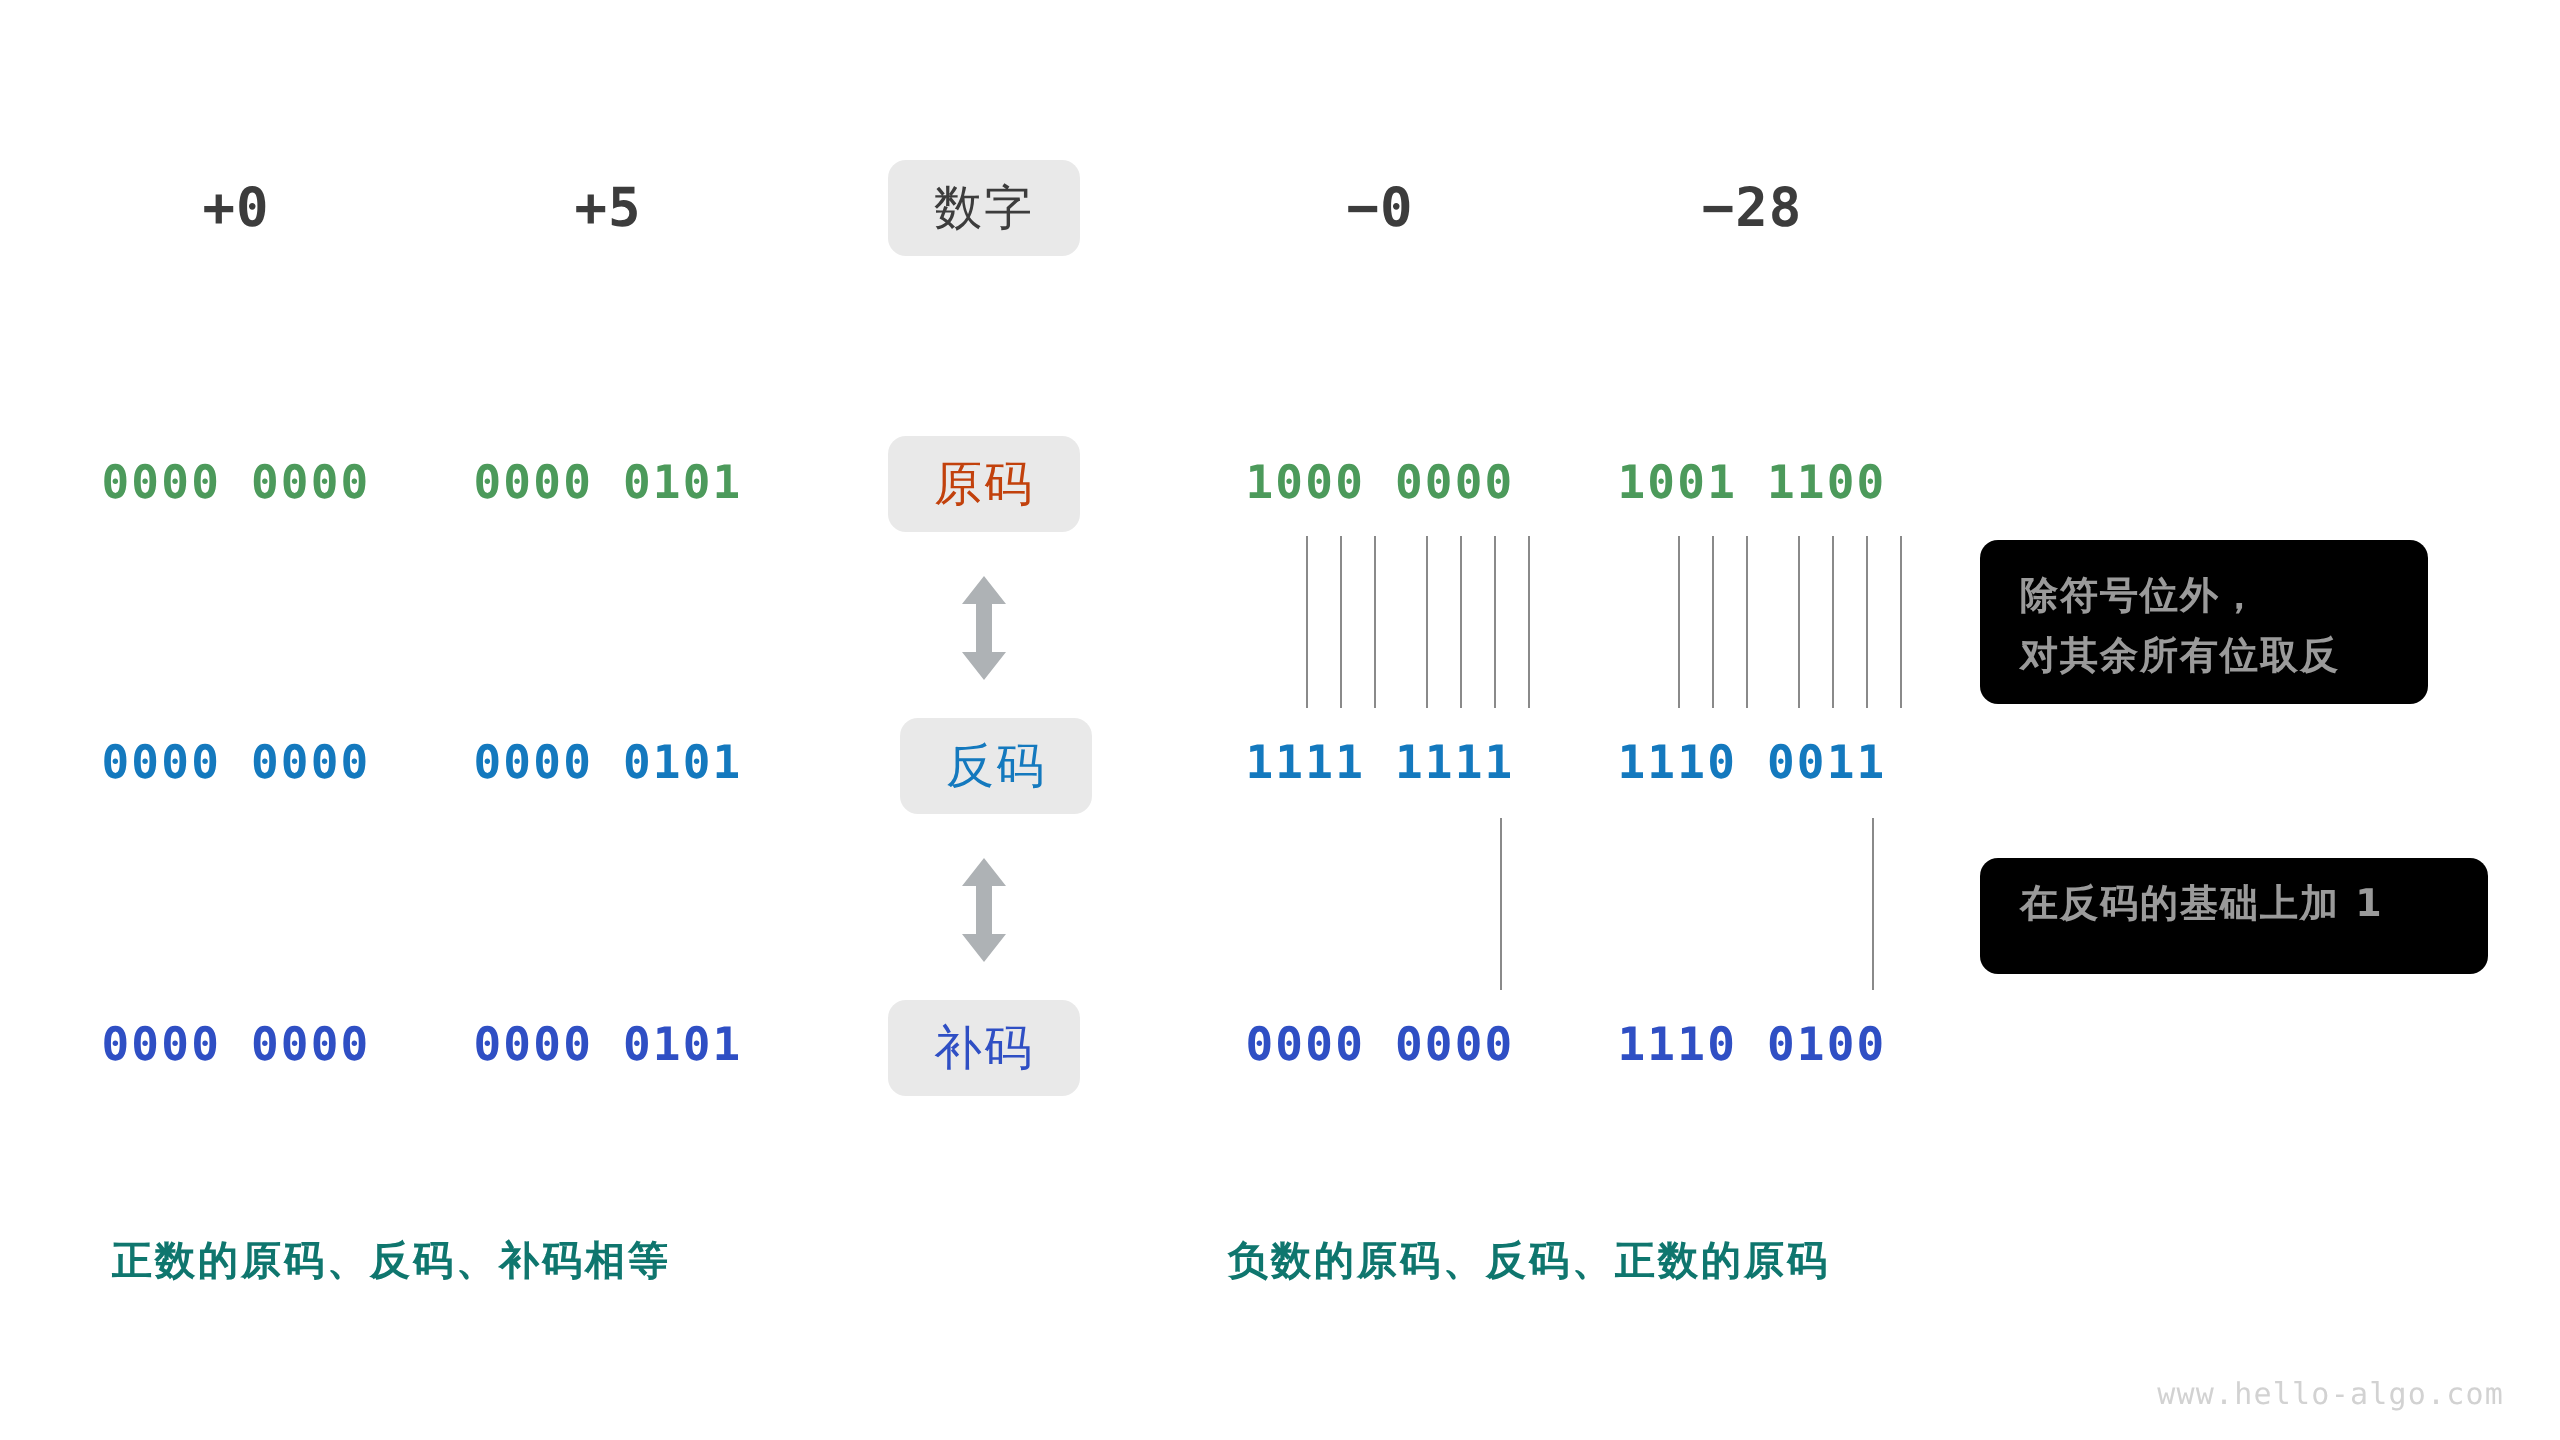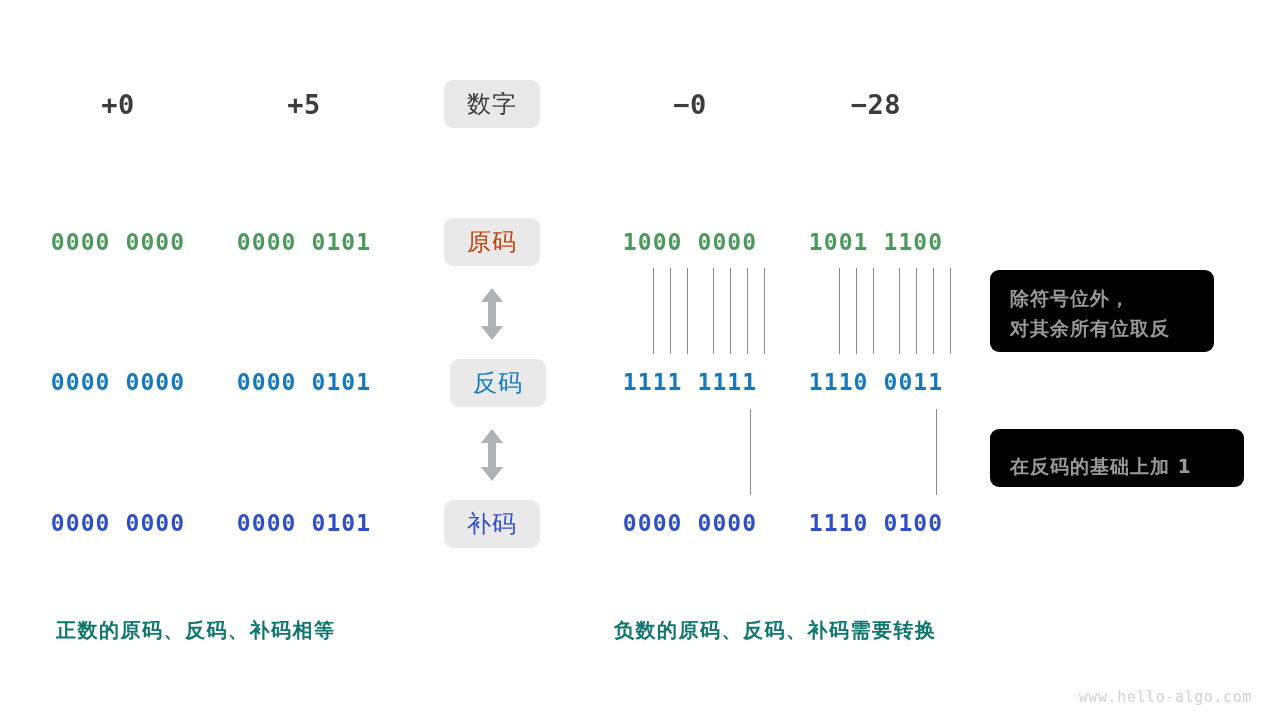--- a/index.html
+++ b/index.html
@@ -183,22 +183,22 @@
   <div class="conn" style="left:950px; top:268px; height:86px;"></div>
 
   <div class="conn" style="left:750px; top:409px; height:86px;"></div>
   <div class="conn" style="left:936px; top:409px; height:86px;"></div>
 
   <div class="note" style="left:990px; top:270px; width:224px; height:82px;">
     <span>除符号位外，</span>
     <span>对其余所有位取反</span>
   </div>
 
-  <div class="note" style="left:990px; top:429px; width:254px; height:58px; padding-top:22px;">
+  <div class="note" style="left:990px; top:429px; width:254px; height:58px; padding-top:8px;">
     <span>在反码的基础上加  1</span>
   </div>
 
   <div class="caption" style="left:56px;  top:617px;">正数的原码、反码、补码相等</div>
-  <div class="caption" style="left:614px; top:617px;">负数的原码、反码、补码需要转换</div>
+  <div class="caption" style="left:614px; top:617px;">负数的原码、反码、正数的原码</div>
 
   <div class="watermark">www.hello-algo.com</div>
 
 </div>
 
 </body></html>

